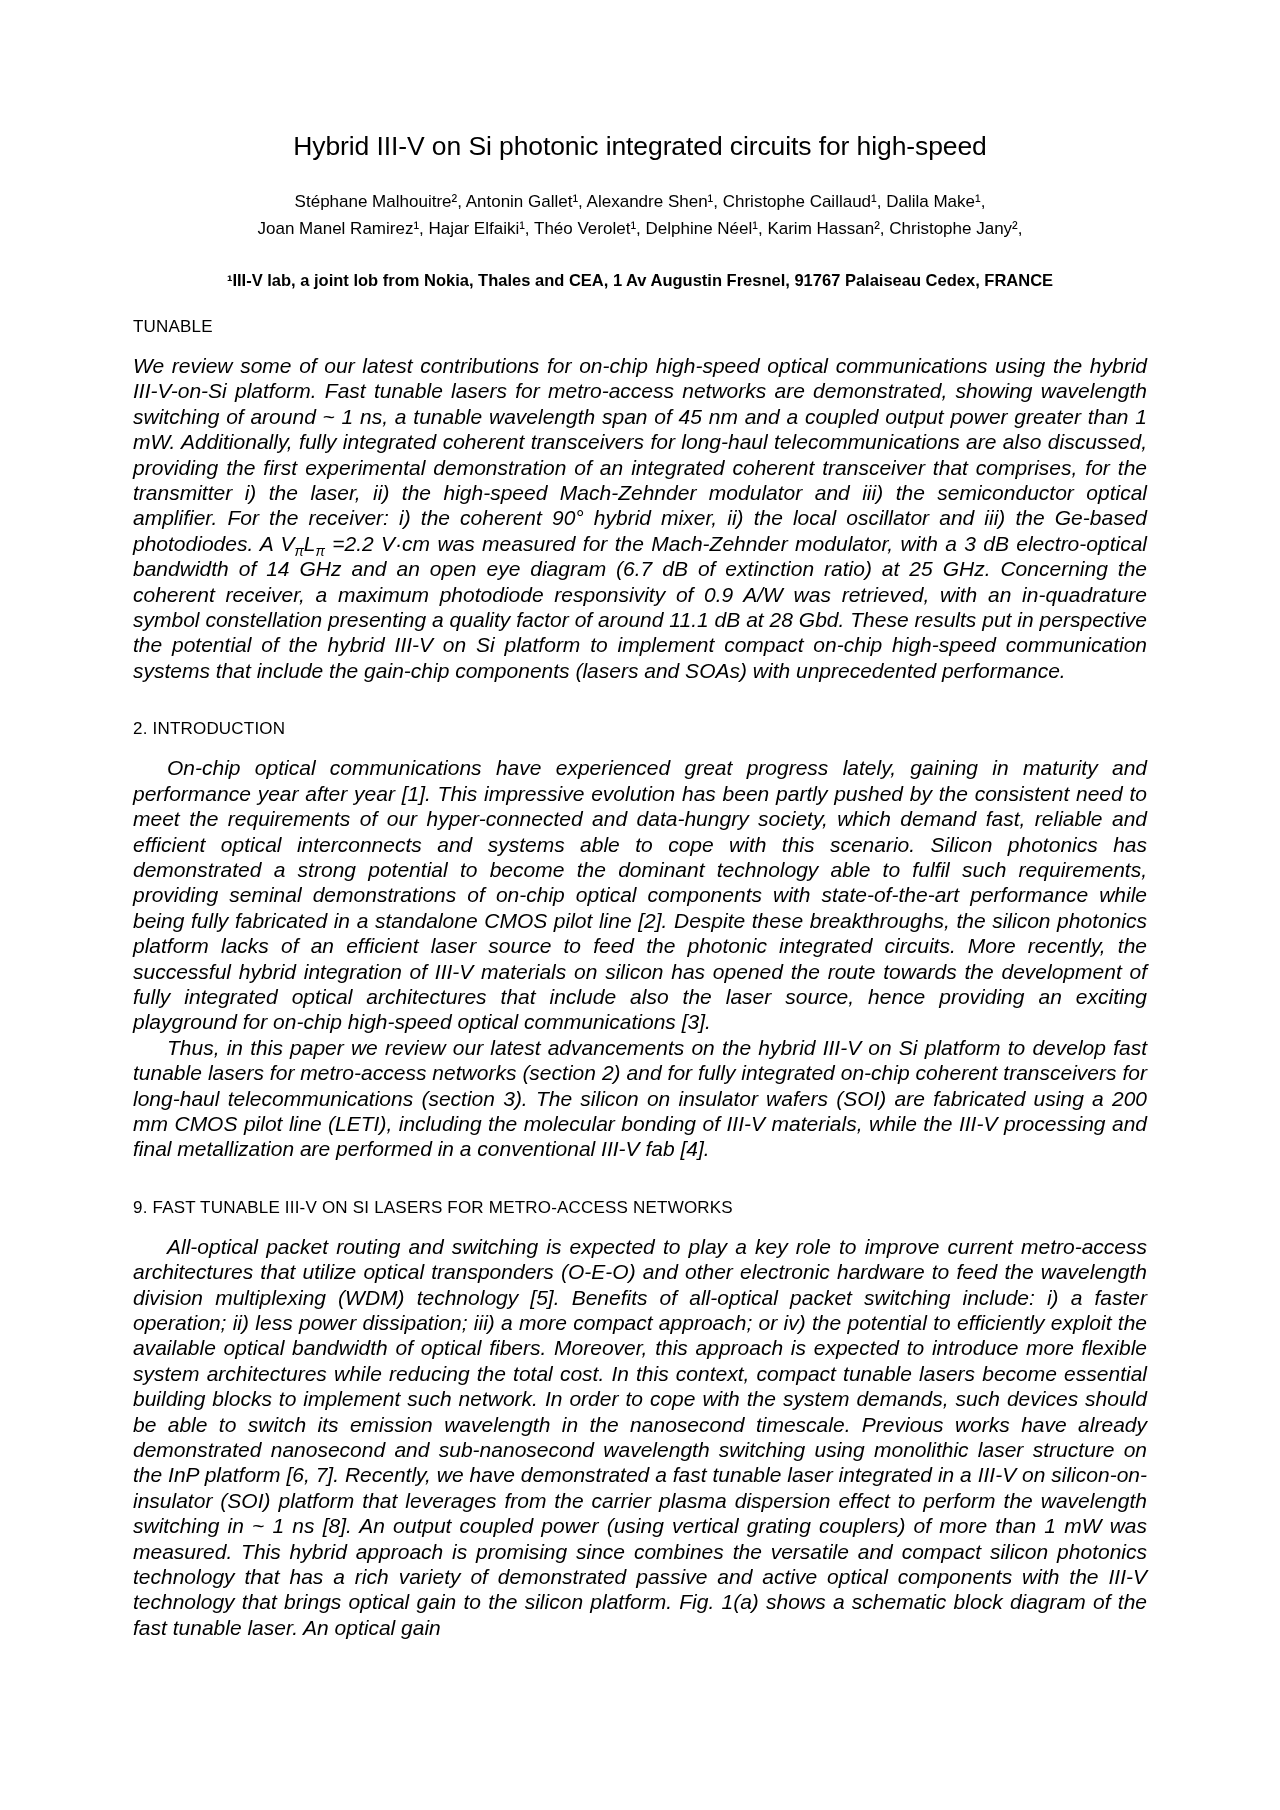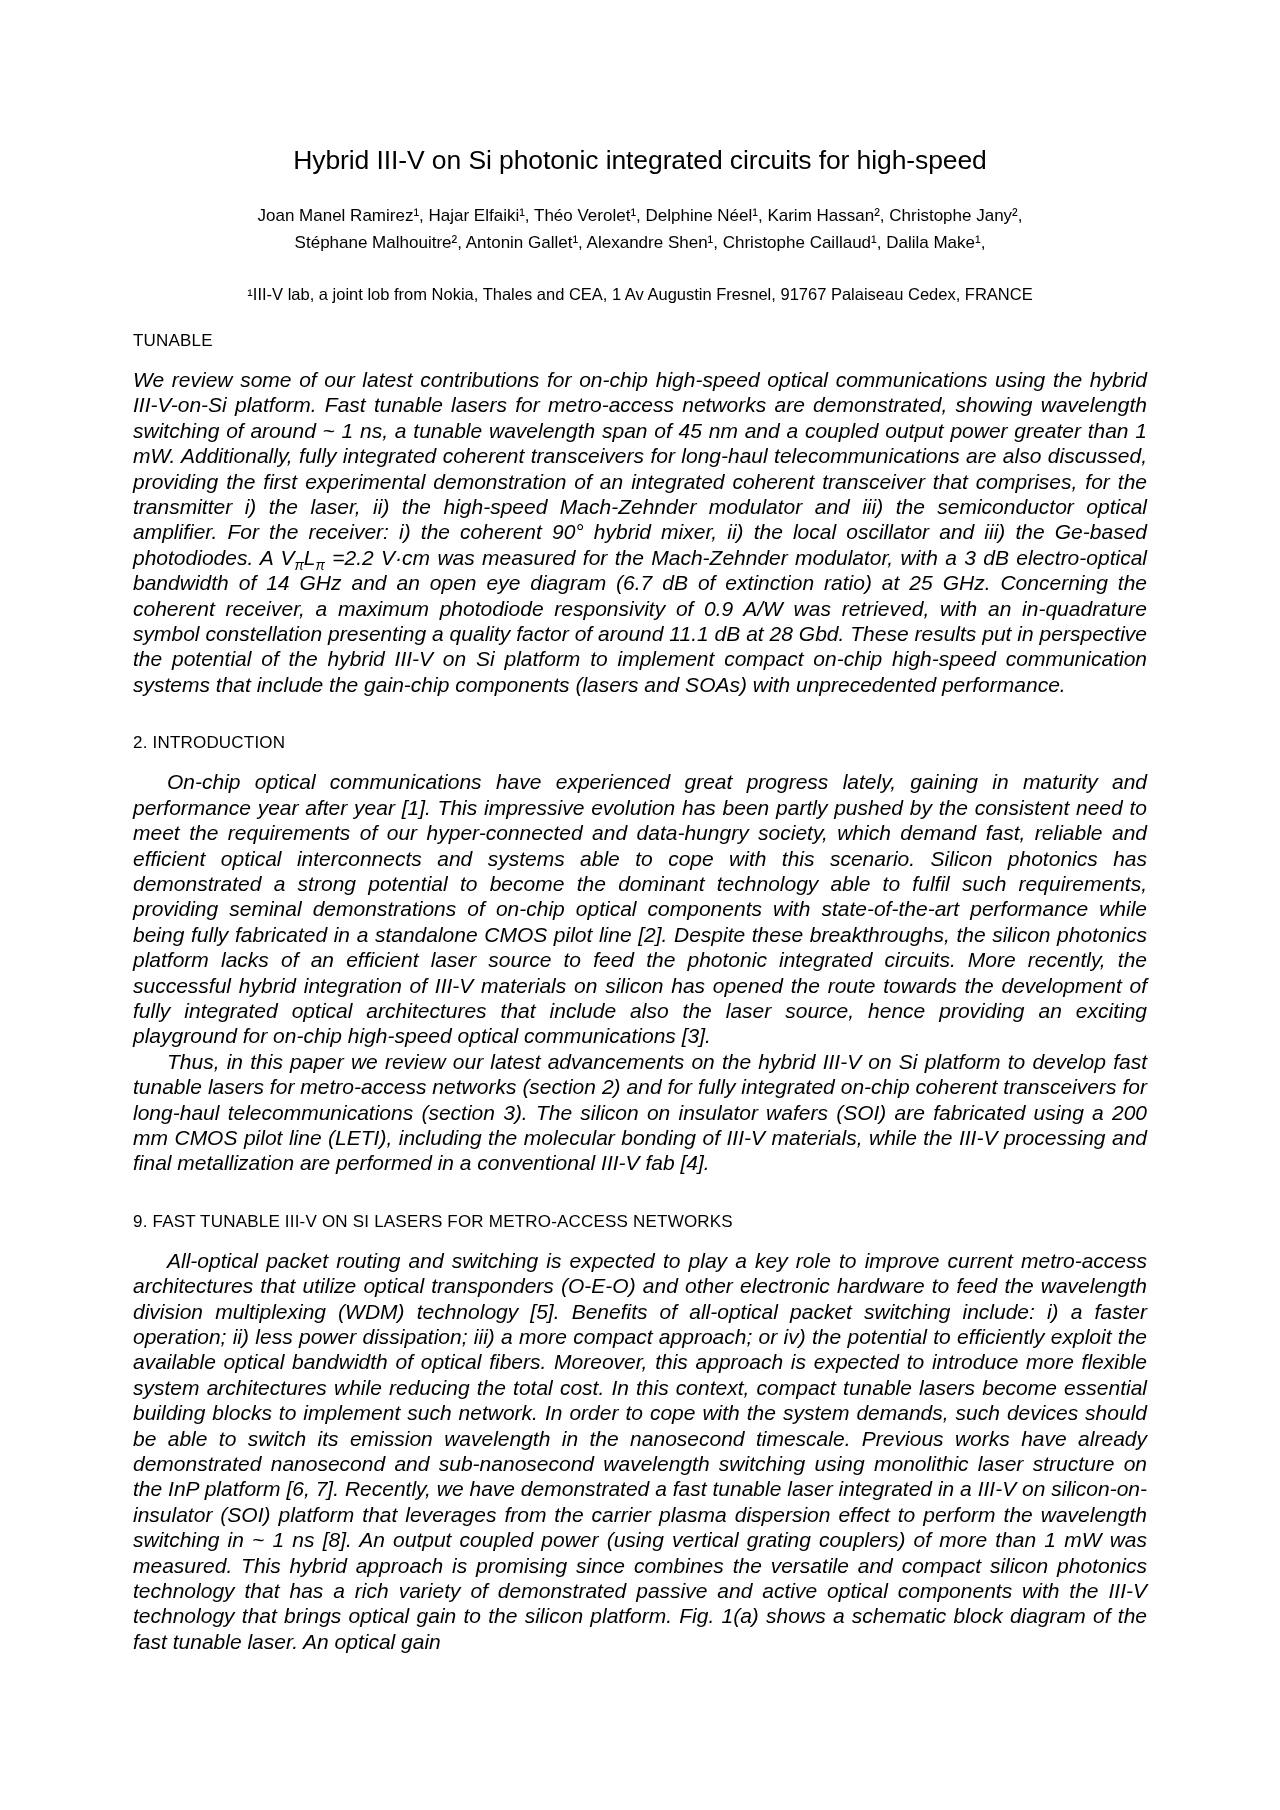--- a/index.html
+++ b/index.html
@@ -19,21 +19,21 @@
     width: 1280px;
     height: 1810px;
     box-sizing: border-box;
     padding: 0;
     background: #ffffff;
     overflow: hidden;
   }
   .content {
     position: absolute;
     left: 133px;
-    top: 14px;
+    top: 0;
     width: 1014px;
   }
 
   
   .paper-title {
     margin-top: 128px;
     font-size: 26.5px;
     line-height: 36px;
     text-align: center;
     font-weight: normal;
@@ -52,21 +52,21 @@
   }
   .authors .line { display: block; }
 
   
   .affiliations {
     margin-top: 25px;
     font-size: 16.5px;
     line-height: 26px;
     text-align: center;
   }
-  .affiliations .line { display: block; }
+  .affiliations .line { display: block; font-weight: bold; }
 
   
   .section-heading {
     font-size: 17px;
     line-height: 24px;
     font-weight: normal;
     margin: 0;
     letter-spacing: 0.2px;
   }
   .heading-abstract { margin-top: 22px; }
@@ -99,22 +99,22 @@
 <body>
 
 <div class="page">
   <div class="content">
 
     <h1 class="paper-title">
       <span class="line">Hybrid III-V on Si photonic integrated circuits for high-speed</span>
     </h1>
 
     <div class="authors">
+      <span class="line">Stéphane Malhouitre², Antonin Gallet¹, Alexandre Shen¹, Christophe Caillaud¹, Dalila Make¹,</span>
       <span class="line">Joan Manel Ramirez¹, Hajar Elfaiki¹, Théo Verolet¹, Delphine Néel¹, Karim Hassan², Christophe Jany²,</span>
-      <span class="line">Stéphane Malhouitre², Antonin Gallet¹, Alexandre Shen¹, Christophe Caillaud¹, Dalila Make¹,</span>
     </div>
 
     <div class="affiliations">
       <span class="line">¹III-V lab, a joint lob from Nokia, Thales and CEA, 1 Av Augustin Fresnel, 91767 Palaiseau Cedex, FRANCE</span>
     </div>
 
     <h2 class="section-heading heading-abstract">TUNABLE</h2>
 
     <p class="body abstract-body"><span>We review some of our latest contributions for on-chip high-speed optical communications using the hybrid III-V-on-Si platform. Fast tunable lasers for metro-access networks are demonstrated, showing wavelength switching of around ~ 1 ns, a tunable wavelength span of 45 nm and a coupled output power greater than 1 mW. Additionally, fully integrated coherent transceivers for long-haul telecommunications are also discussed, providing the first experimental demonstration of an integrated coherent transceiver that comprises, for the transmitter i) the laser, ii) the high-speed Mach-Zehnder modulator and iii) the semiconductor optical amplifier. For the receiver:  i) the coherent 90° hybrid mixer, ii) the local oscillator and iii) the Ge-based photodiodes. A </span><span class="nowrap"><span>V</span><sub>π</sub><span>L</span><sub>π</sub></span><span> =2.2 V·cm was measured for the Mach-Zehnder modulator, with a 3 dB electro-optical bandwidth of 14 GHz and an open eye diagram (6.7 dB of extinction ratio) at 25 GHz. Concerning the coherent receiver, a maximum photodiode responsivity of 0.9 A/W was retrieved, with an in-quadrature symbol constellation presenting a quality factor of around 11.1 dB at 28 Gbd. These results put in perspective the potential of the hybrid III-V on Si platform to implement compact on-chip high-speed communication systems that include the gain-chip components (lasers and SOAs) with unprecedented performance.</span></p>
 

